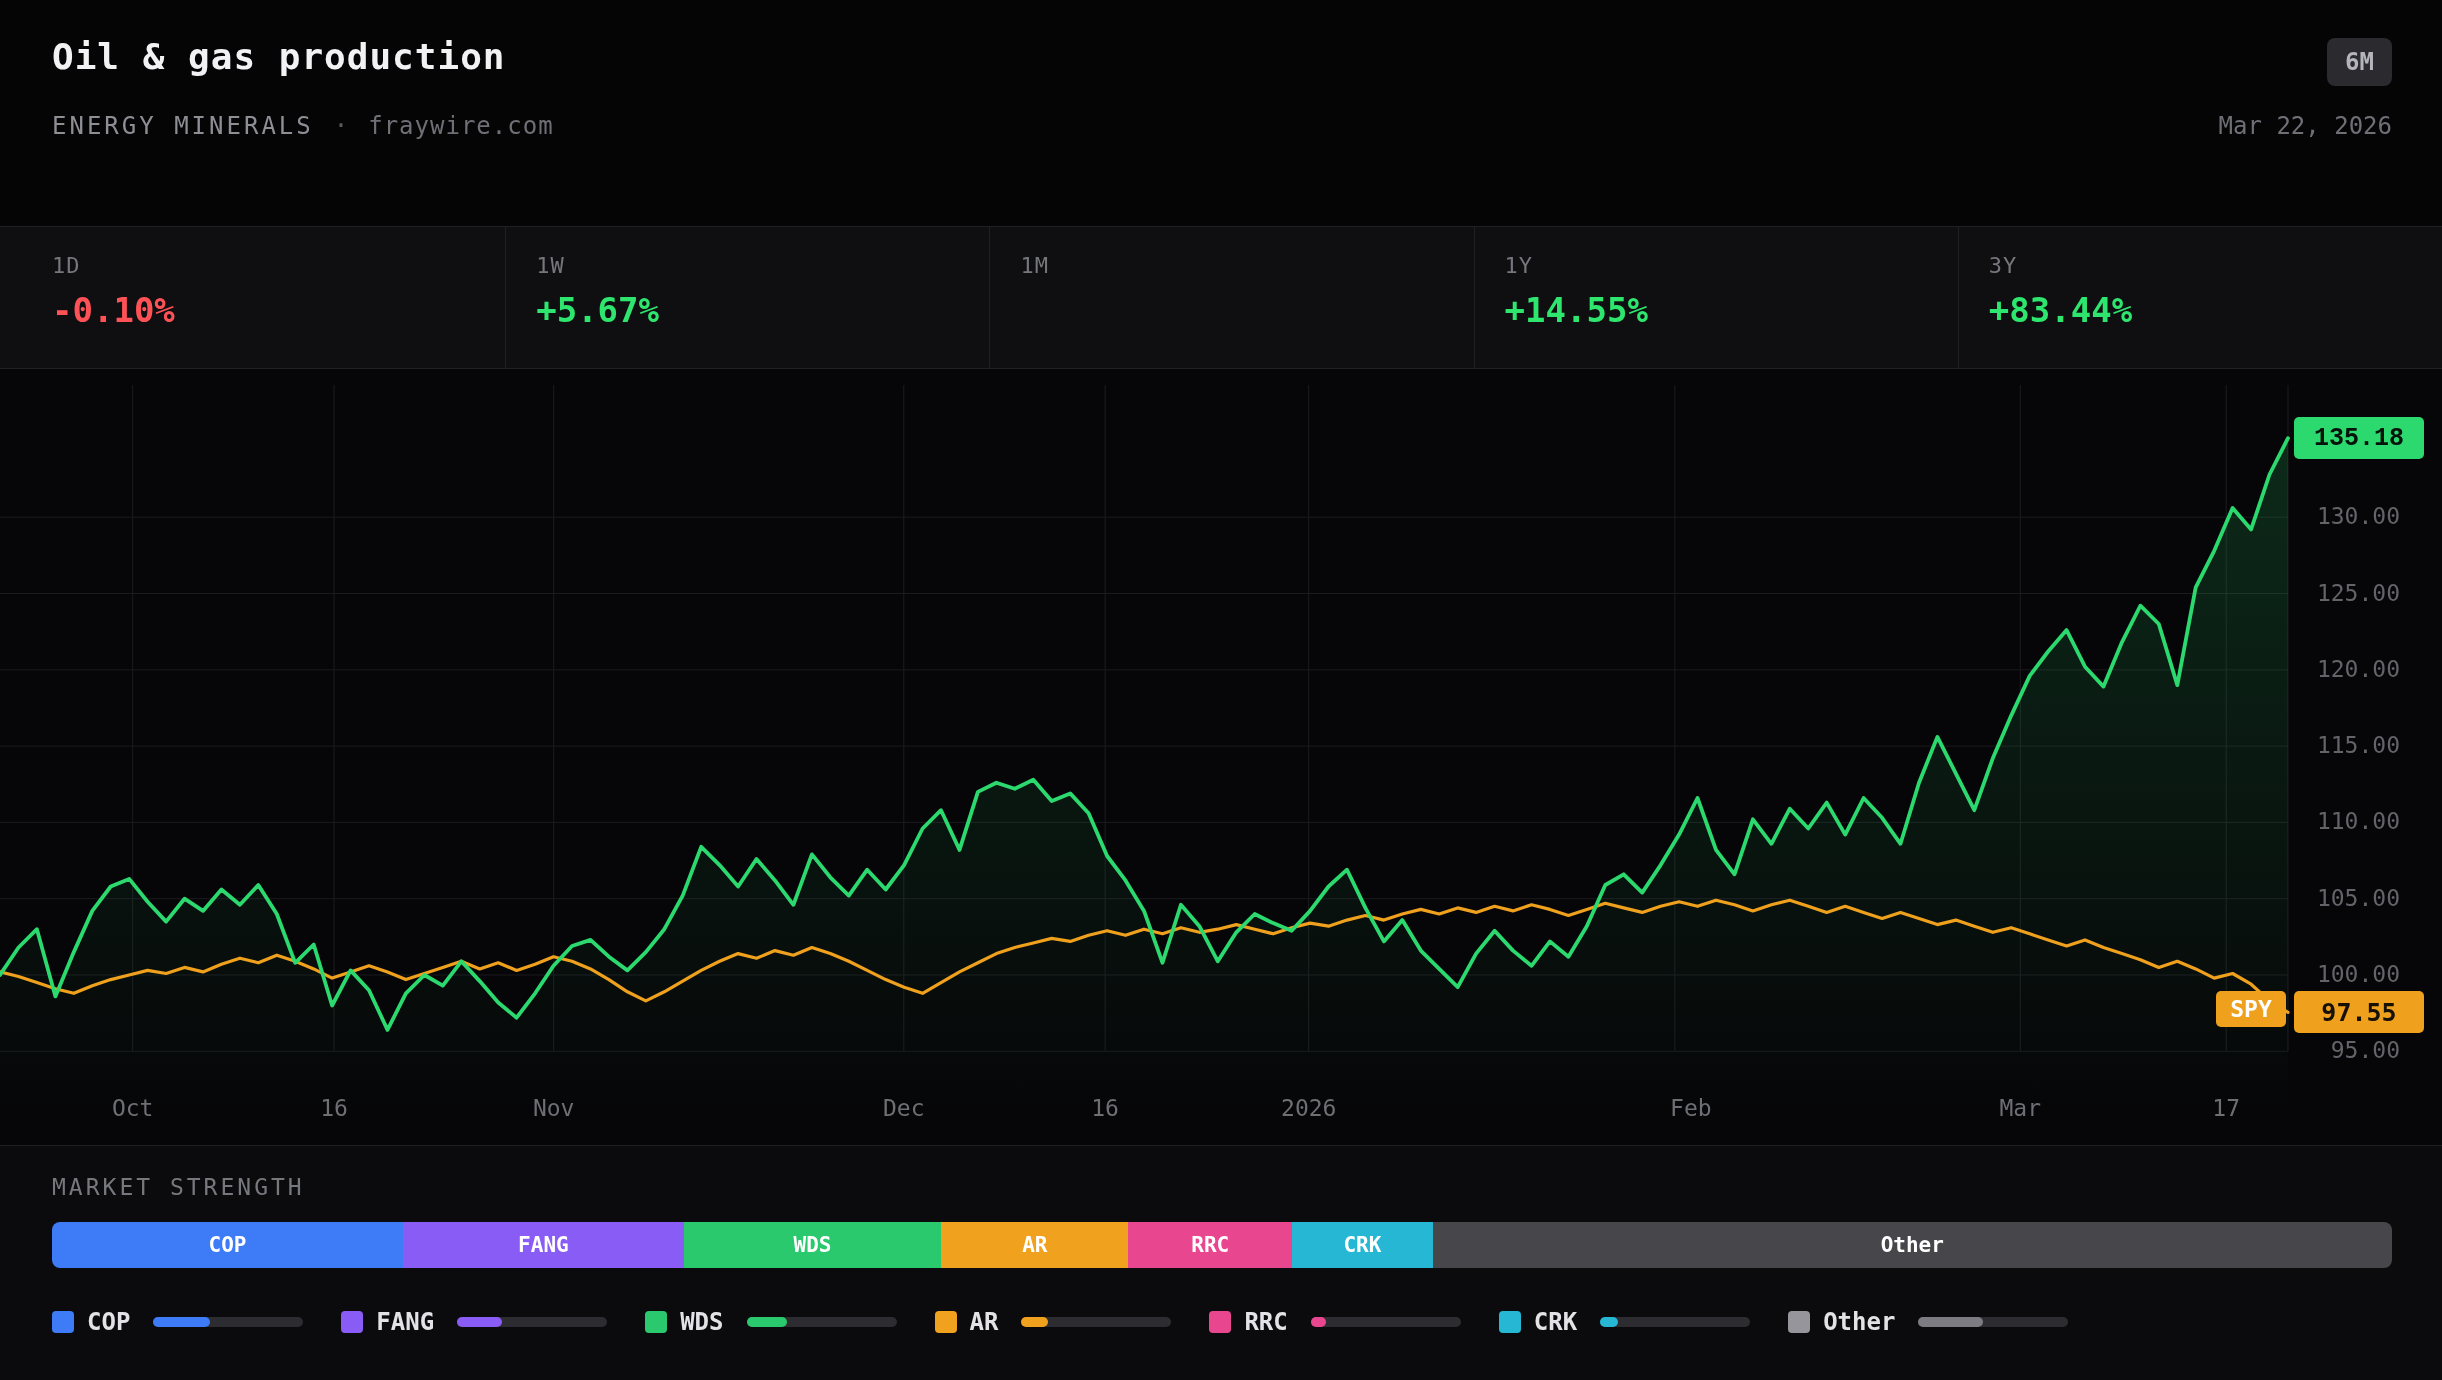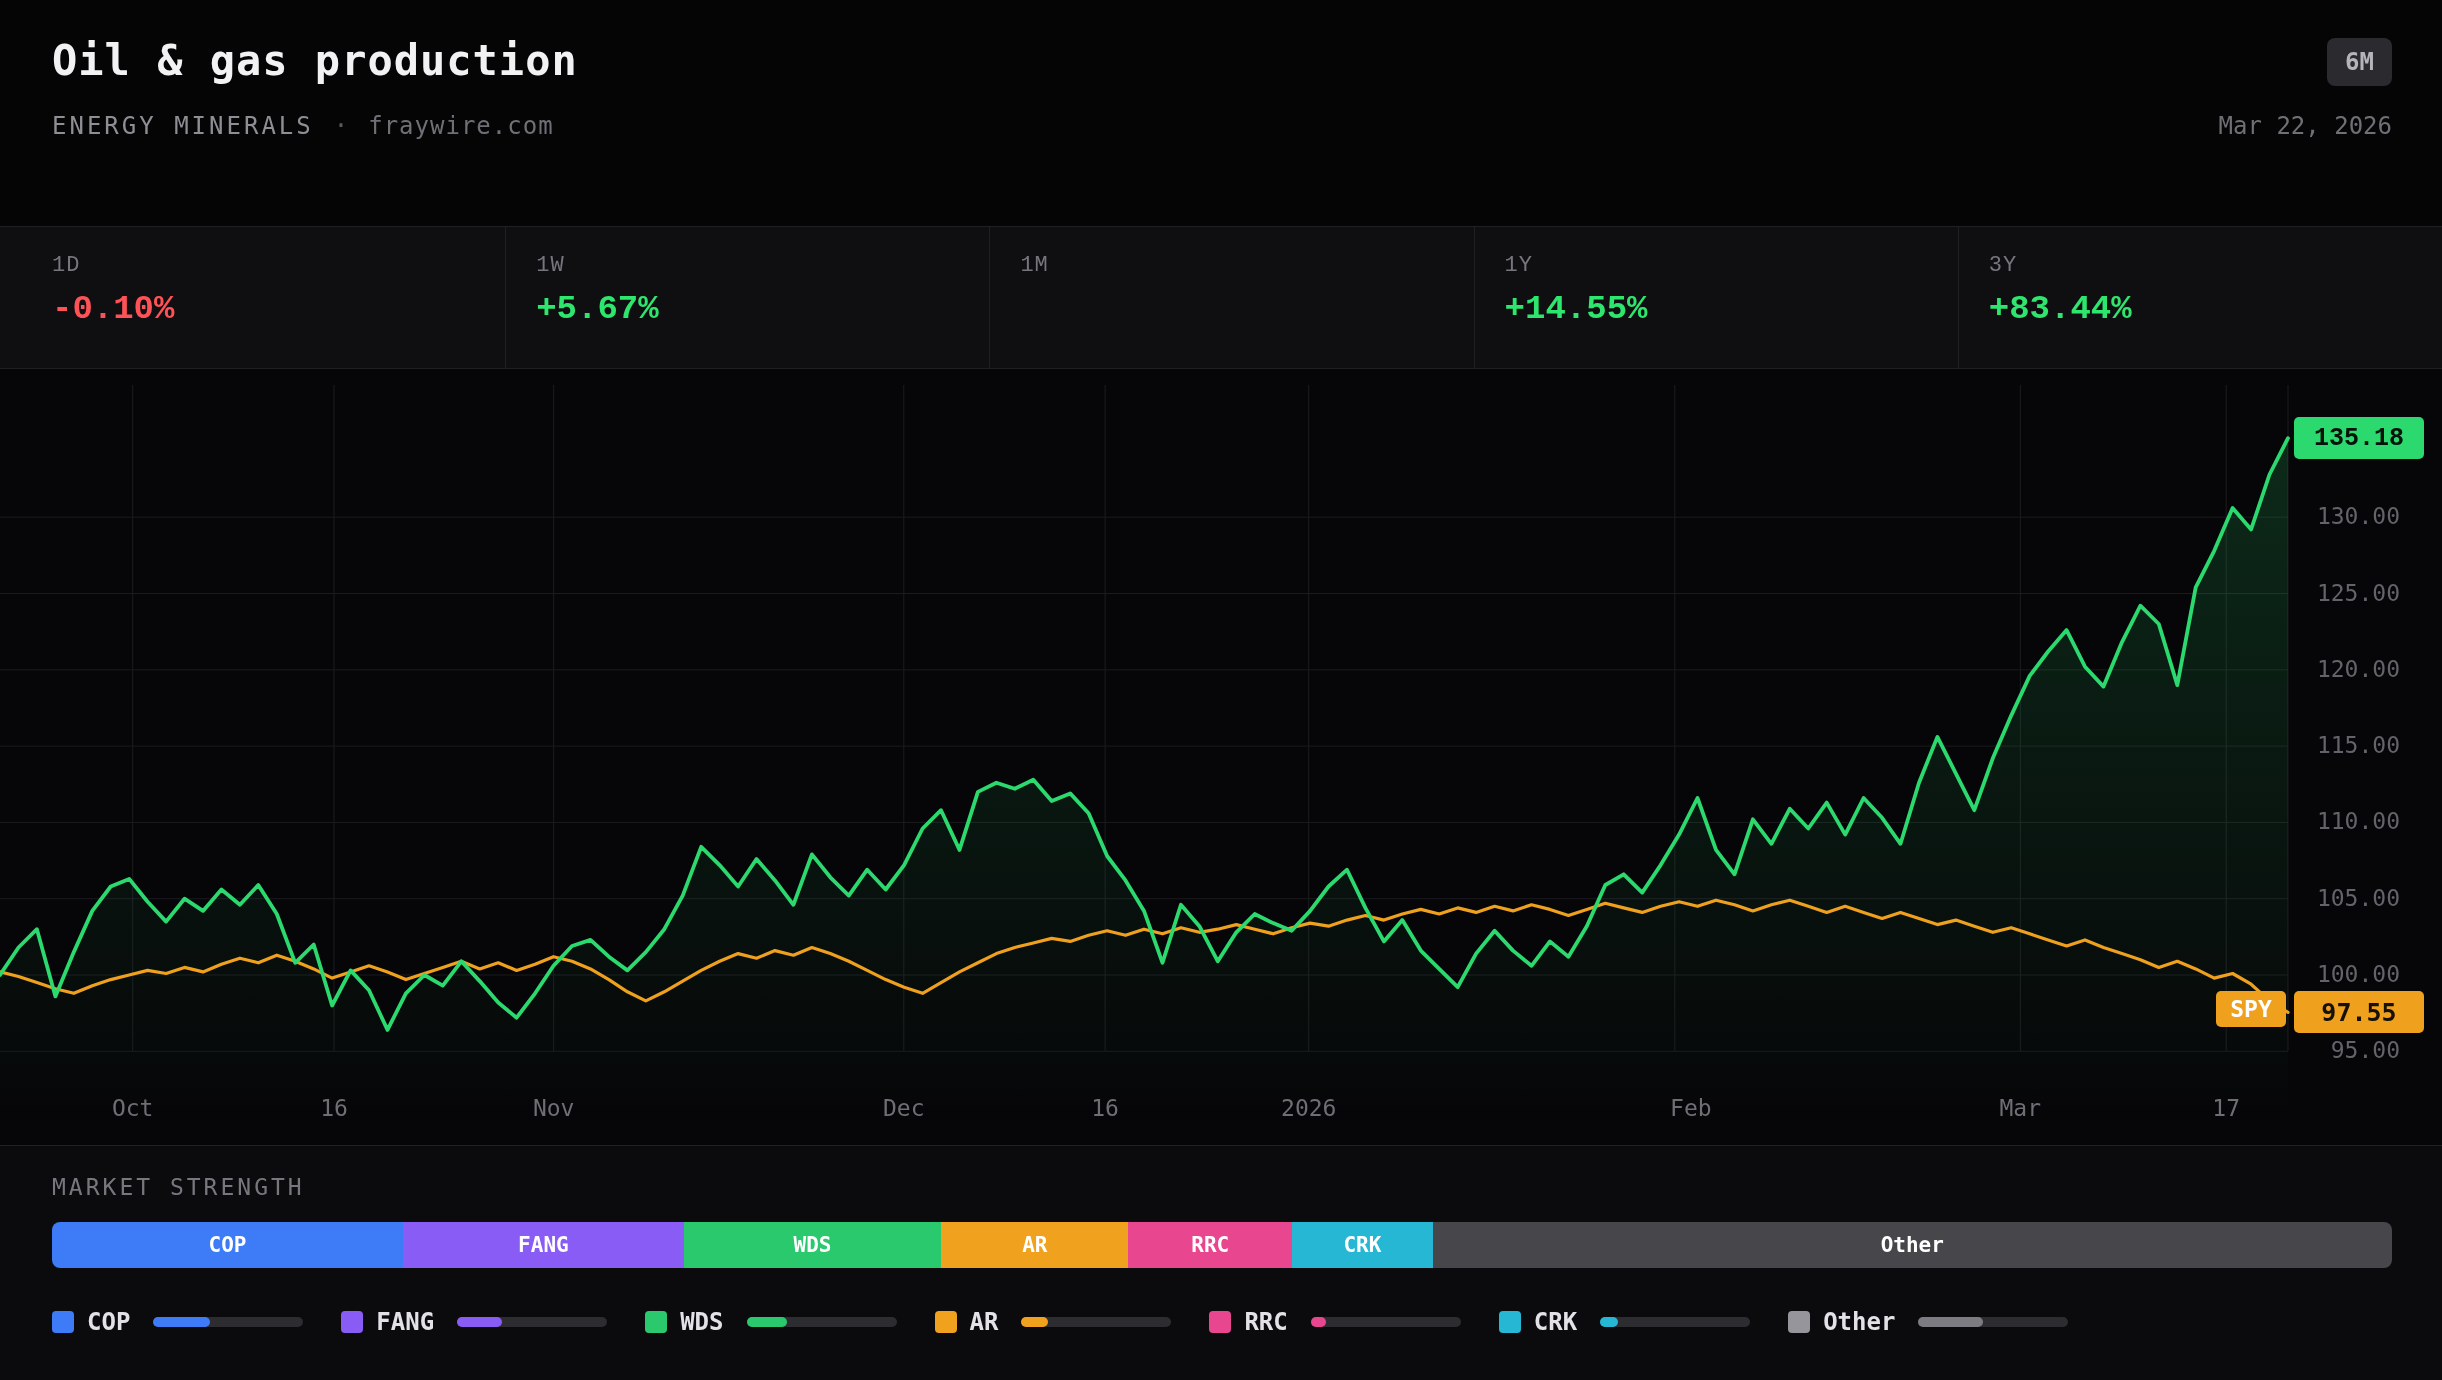--- a/index.html
+++ b/index.html
@@ -6,36 +6,36 @@
   html,body { width: 2442px; height: 1380px; overflow: hidden; }
   body {
     background: #0a0a0c;
     font-family: "DejaVu Sans Mono", monospace;
     color: #ffffff;
   }
 
   
   header { height: 226px; padding: 36px 50px 0 52px; background: #050506; }
   .header-top { display: flex; justify-content: space-between; align-items: flex-start; }
-  .page-title { font-size: 42px; font-weight: 700; letter-spacing: 1px; color: #f2f2f4; }
+  .page-title { font-size: 36px; font-weight: 700; letter-spacing: 1px; color: #f2f2f4; }
   .range-badge {
     background: #2a2a2f; color: #b4b4bb; border: none; border-radius: 8px;
     font: 700 24px "DejaVu Sans Mono", monospace; padding: 10px 18px; margin-top: 2px; cursor: pointer;
   }
   .header-sub { display: flex; justify-content: space-between; margin-top: 26px; font-size: 24px; }
   .sub-left { display: flex; align-items: center; gap: 20px; }
   .sector { color: #8e8e95; letter-spacing: 3px; }
   .dot { color: #5a5a60; }
   .source { color: #6f6f76; letter-spacing: 1px; }
   .date { color: #6f6f76; }
 
   
   .stats-row {
     display: flex; height: 143px; background: #0f0f12;
-    border-top: 1px solid #1f1f24; border-bottom: 1px solid #1f1f24; font-family: Liberation Mono, monospace;
+    border-top: 1px solid #1f1f24; border-bottom: 1px solid #1f1f24;
   }
   .stat { flex: 1; padding: 26px 0 0 30px; display: flex; flex-direction: column; gap: 12px; }
   .stat:first-child { padding-left: 52px; }
   .stat + .stat { border-left: 1px solid #1f1f24; }
   .stat-label { font-size: 22px; color: #76767d; letter-spacing: 1px; }
   .stat-value { font-size: 34px; font-weight: 700; }
 
   
   .chart-wrap { position: relative; height: 776px; background: #060608; }
   #chart-svg { position: absolute; top: 0; left: 0; }

